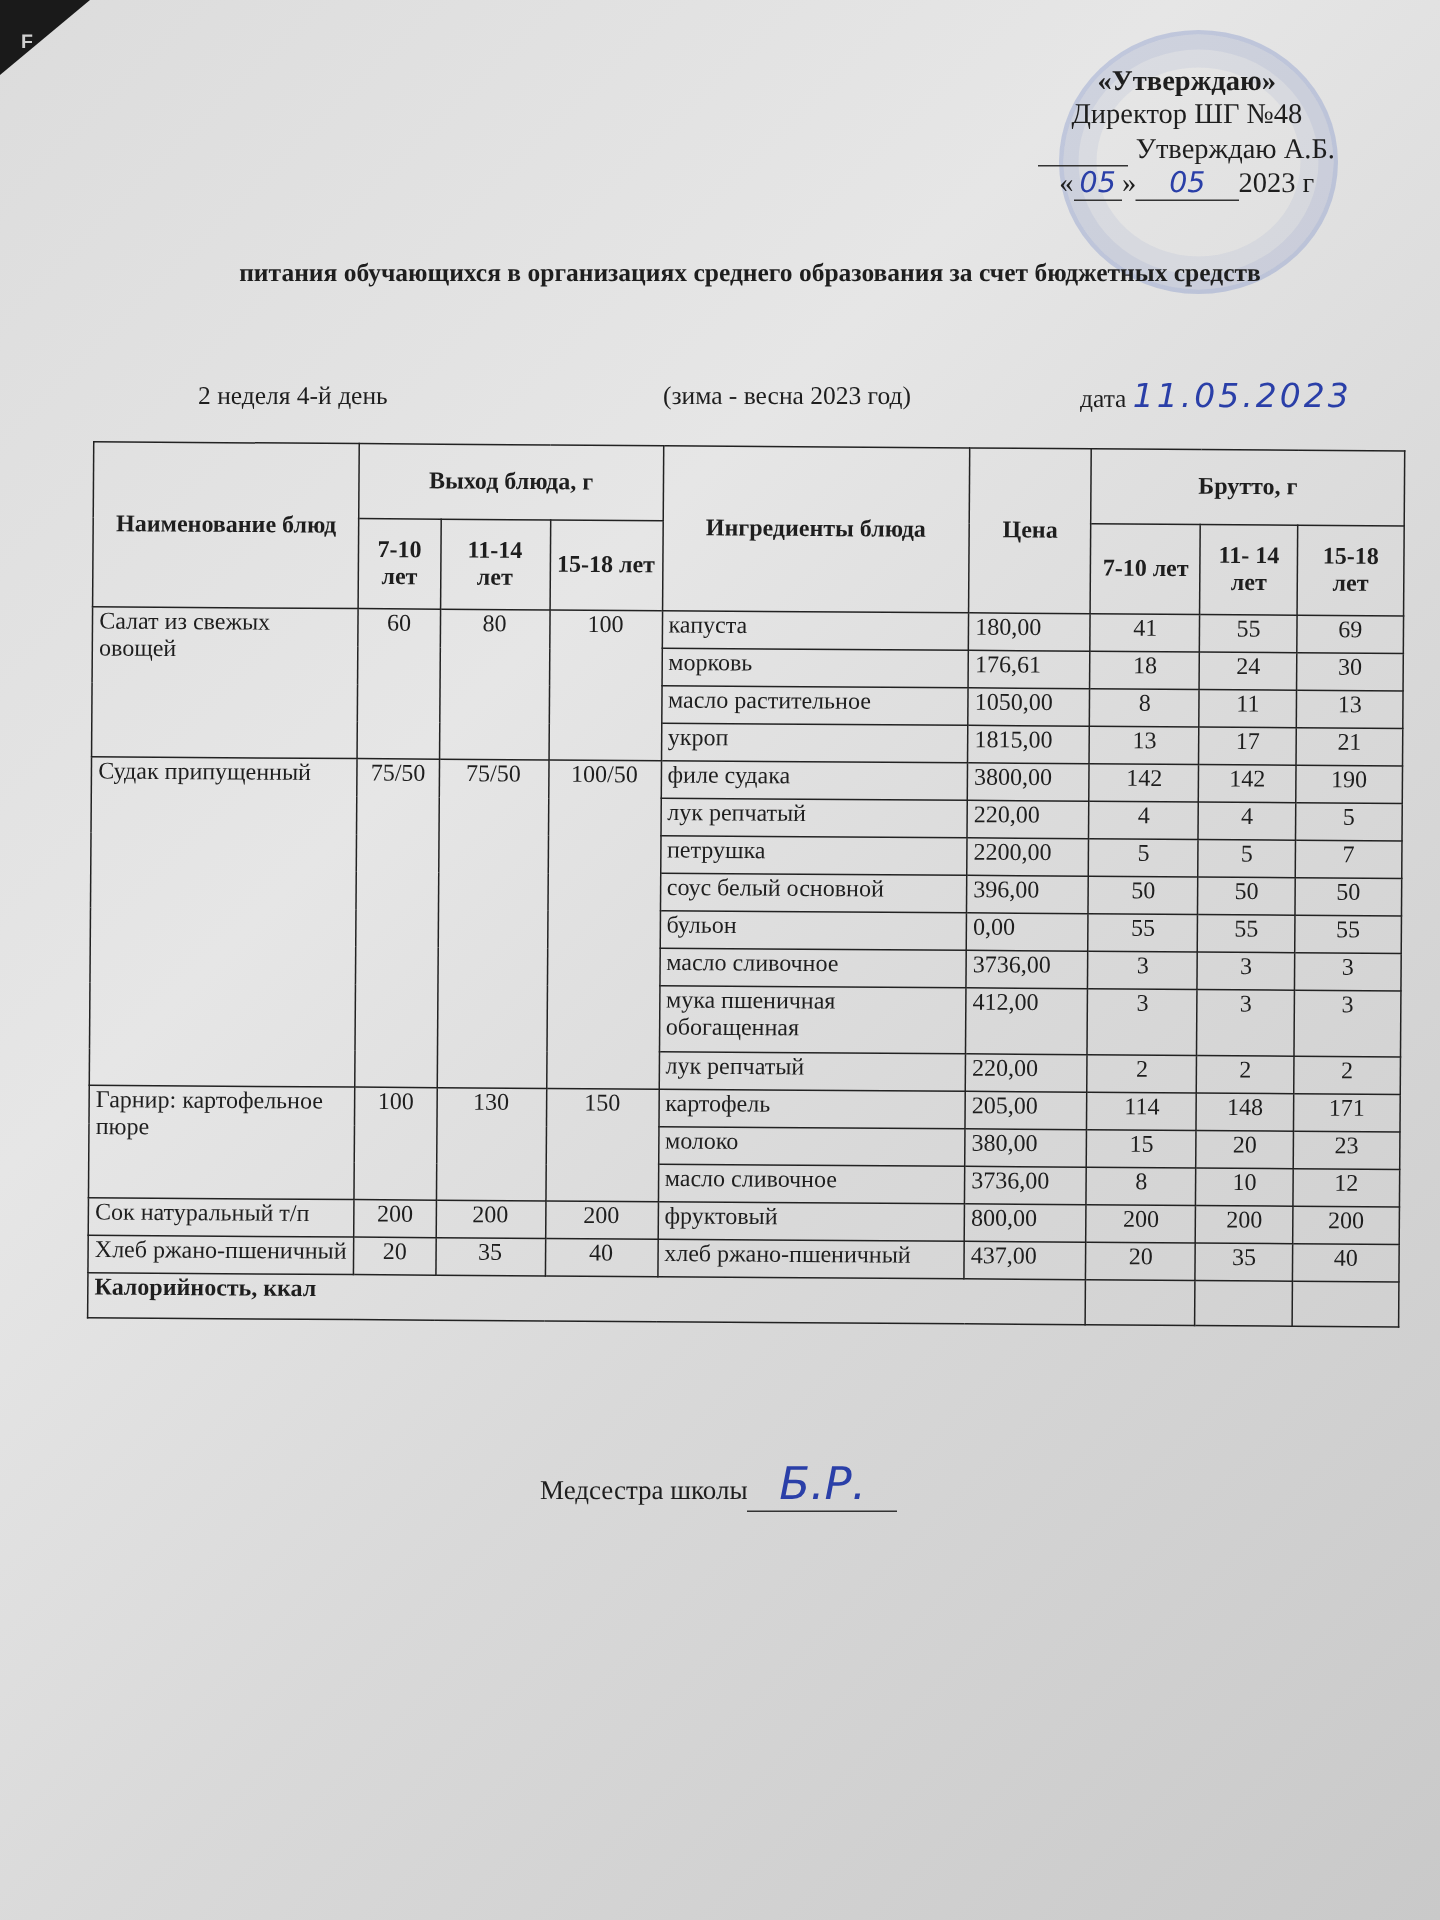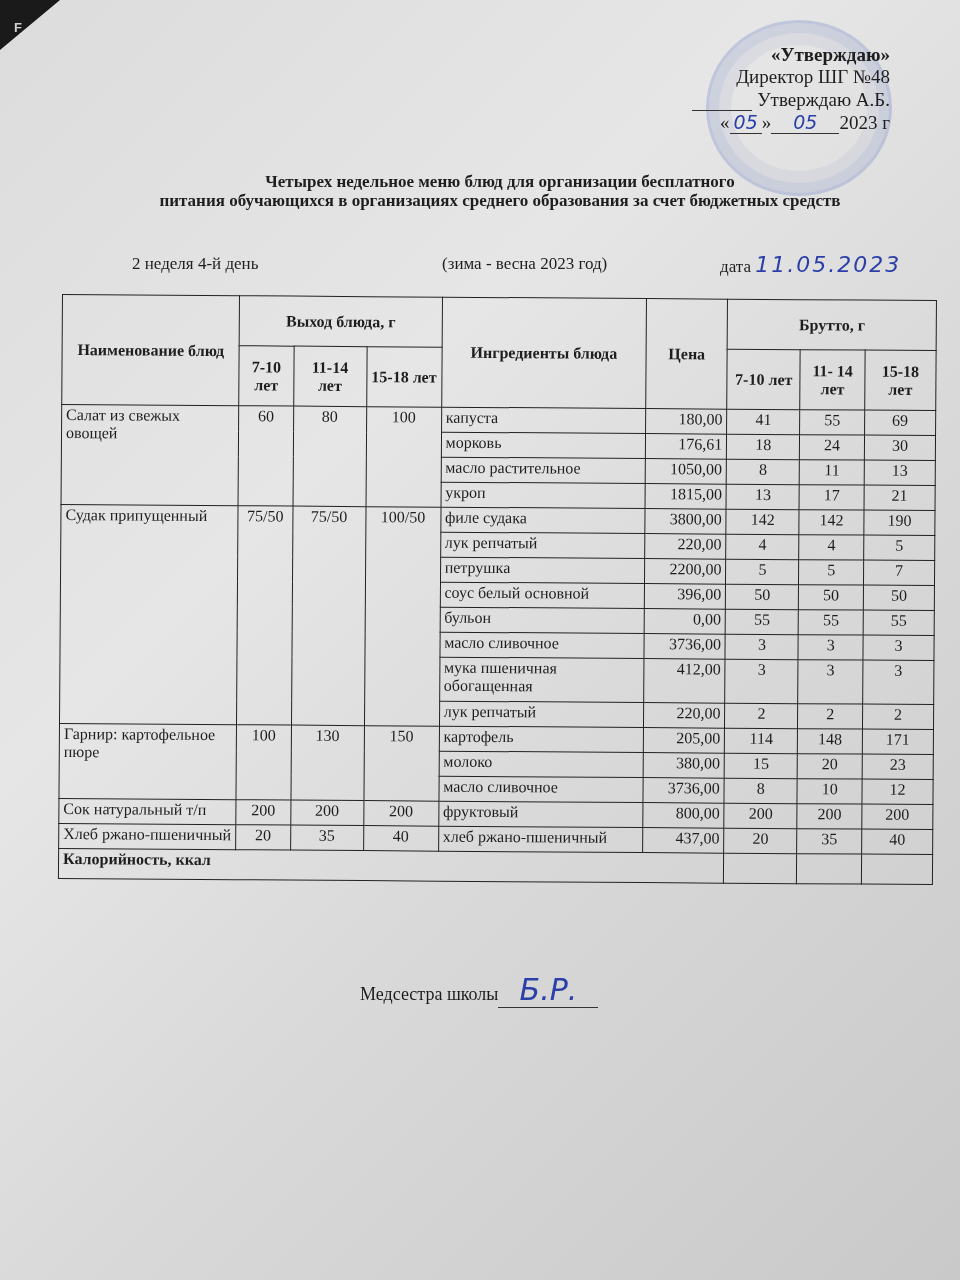--- a/index.html
+++ b/index.html
@@ -3,52 +3,51 @@
 <meta charset="utf-8">
 <style>
   html,body{margin:0;padding:0;}
   body{width:960px;height:1280px;overflow:hidden;background:#1a1a1a;position:relative;font-family:"Liberation Serif","DejaVu Serif",serif;color:#1e1e1e;}
   .paper{position:absolute;left:0;top:0;width:960px;height:1280px;
     background:linear-gradient(135deg,#dcdcdc 0%,#e6e6e6 35%,#d9d9d9 60%,#c9c9c9 100%);
     clip-path:polygon(60px 0,960px 0,960px 1280px,0 1280px,0 50px);}
   .corner-mark{position:absolute;left:14px;top:20px;color:#d0d0d0;font-family:"Liberation Sans",sans-serif;font-size:13px;font-weight:bold;}
   .stamp{position:absolute;left:706px;top:20px;width:180px;height:170px;border-radius:50%;
     border:3px solid rgba(120,140,200,0.35);box-shadow:inset 0 0 0 10px rgba(120,140,200,0.12),inset 0 0 0 22px rgba(120,140,200,0.10);}
-  .approve{position:absolute;right:70px;top:44px;text-align:right;font-size:19px;line-height:22px;}
+  .approve{position:absolute;right:70px;top:44px;text-align:center;font-size:19px;line-height:22px;}
   .approve .b{font-weight:bold;}
   .sig-line{display:inline-block;border-bottom:1px solid #333;}
   .hand{color:#2a3fa8;font-family:"DejaVu Sans",sans-serif;font-style:italic;}
   .title{position:absolute;left:100px;width:800px;top:172px;text-align:center;font-weight:bold;font-size:17px;line-height:19px;}
   .subline{position:absolute;top:254px;font-size:17px;}
   table.menu{position:absolute;left:62px;top:294px;width:875px;border-collapse:collapse;font-size:16px;transform:rotate(0.4deg);transform-origin:left top;}
   table.menu td,table.menu th{border:1.5px solid #222;padding:1px 4px;vertical-align:top;}
   table.menu th{font-weight:bold;text-align:center;vertical-align:middle;}
   .c{text-align:center;}
-  .r{text-align:right;}
+  .r{text-align:left;}
   .ing{text-align:left;}
   .footer{position:absolute;left:360px;top:972px;font-size:18px;}
 </style>
 </head>
 <body>
 
 <div class="paper"></div>
 <div class="corner-mark">F</div>
 <div class="stamp"></div>
 
 <div class="approve">
   <div class="b">«Утверждаю»</div>
   <div>Директор ШГ №48</div>
   <div><span class="sig-line hand" style="width:60px;">&nbsp;</span> <span>Утверждаю А.Б.</span></div>
   <div>
     <span>«</span><span class="sig-line hand" style="padding:0 4px;">05</span><span>»</span><span class="sig-line hand" style="padding:0 22px;">05</span><span>2023 г</span>
   </div>
 </div>
 
 <div class="title">
-  <div>Четырех недельное меню блюд для организации бесплатного</div>
   <div>питания обучающихся в организациях среднего образования за счет бюджетных средств</div>
 </div>
 
 <div class="subline" style="left:132px;">2 неделя 4-й день</div>
 <div class="subline" style="left:442px;">(зима - весна 2023 год)</div>
 <div class="subline" style="left:720px;top:252px;">
   <span>дата</span>
   <span class="hand" style="font-size:22px;letter-spacing:2px;margin-top:28px;">11.05.2023</span>
 </div>
 

